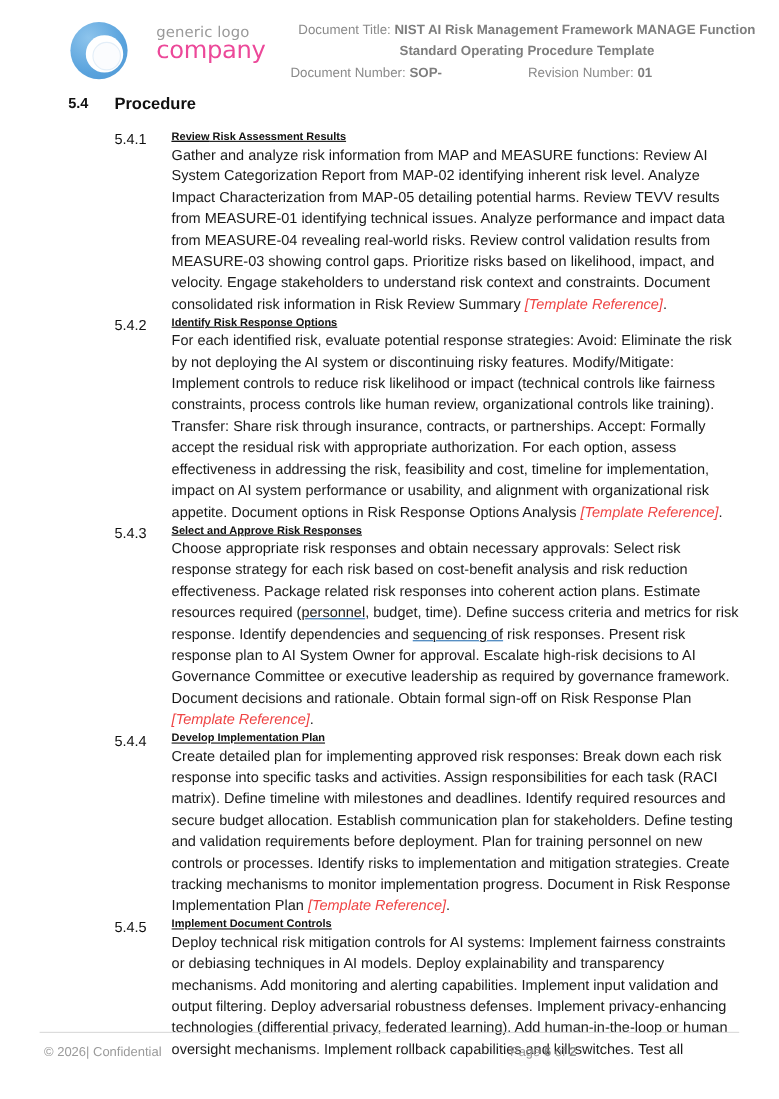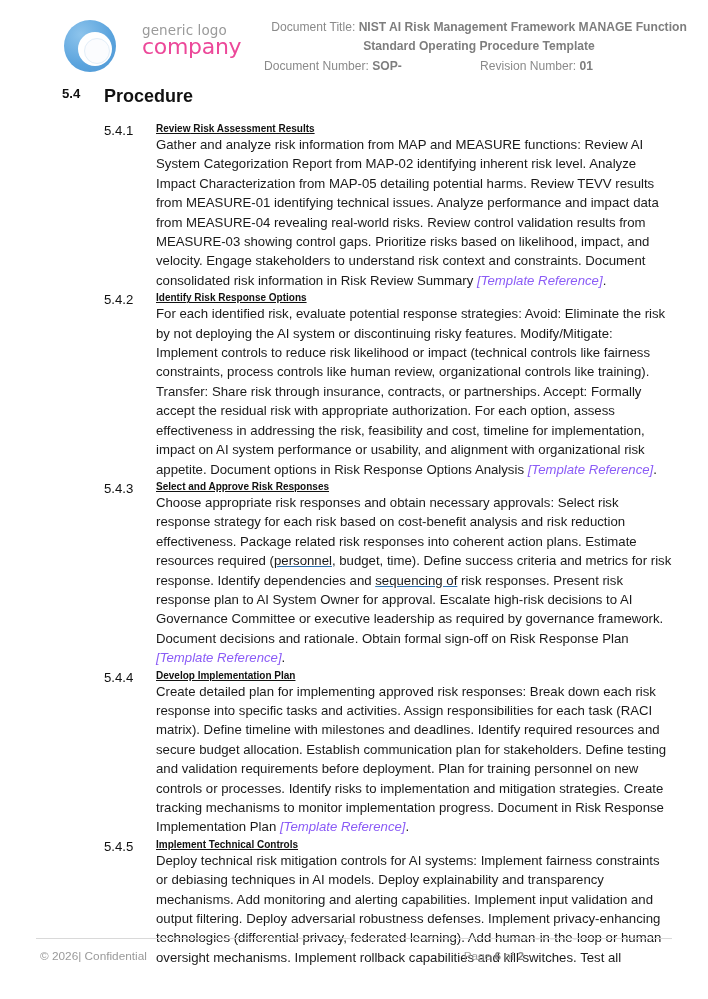--- a/index.html
+++ b/index.html
@@ -125,21 +125,21 @@
     margin-bottom: 16px;
   }
   .sec-l1 .num {
     width: 42px;
     flex: 0 0 42px;
     font-size: 13.2px;
     font-weight: bold;
     color: #111;
   }
   .sec-l1 .ttl {
-    font-size: 18px;
+    font-size: 15px;
     font-weight: bold;
     color: #111;
   }
 
   .sec-l2 {
     display: flex;
     margin-top: 2px;
   }
   .sec-l2 .num {
     width: 52px;
@@ -160,21 +160,21 @@
   }
   .sec-l2 .head .u { text-decoration: underline; }
 
   .para {
     font-size: 13.2px;
     line-height: 19.4px;
     color: #1a1a1a;
     text-align: left;
   }
   .para .tref {
-    color: #8b5cf6;
+    color: #ef4444;
     font-style: italic;
     text-align: right;
   }
   .para .sq {
     text-decoration: underline;
     text-decoration-color: #2e74b5;
     text-decoration-thickness: 1px;
   }
 
   
@@ -270,21 +270,21 @@
       <div class="num">5.4.4</div>
       <div class="body">
         <div class="head"><span>Develop Implementation Plan</span></div>
         <div class="para"><span>Create detailed plan for implementing approved risk responses: Break down each risk response into specific tasks and activities. Assign responsibilities for each task (RACI matrix). Define timeline with milestones and deadlines. Identify required resources and secure budget allocation. Establish communication plan for stakeholders. Define testing and validation requirements before deployment. Plan for training personnel on new controls or processes. Identify risks to implementation and mitigation strategies. Create tracking mechanisms to monitor implementation progress. Document in Risk Response Implementation Plan </span><span class="tref">[Template Reference]</span><span>.</span></div>
       </div>
     </div>
 
     <div class="sec-l2">
       <div class="num">5.4.5</div>
       <div class="body">
-        <div class="head"><span>Implement Technical Controls</span></div>
+        <div class="head"><span>Implement Document Controls</span></div>
         <div class="para"><span>Deploy technical risk mitigation controls for AI systems: Implement fairness constraints or debiasing techniques in AI models. Deploy explainability and transparency mechanisms. Add monitoring and alerting capabilities. Implement input validation and output filtering. Deploy adversarial robustness defenses. Implement privacy-enhancing technologies (differential privacy, federated learning). Add human-in-the-loop or human oversight mechanisms. Implement rollback capabilities and kill switches. Test all</span></div>
       </div>
     </div>
 
   </div>
 
   <div class="doc-footer">
     <div class="left">© 2026| Confidential</div>
     <div class="spacer"></div>
     <div class="right"><span>Page </span><span class="pg">6</span><span> of </span><span class="pg">2</span></div>

